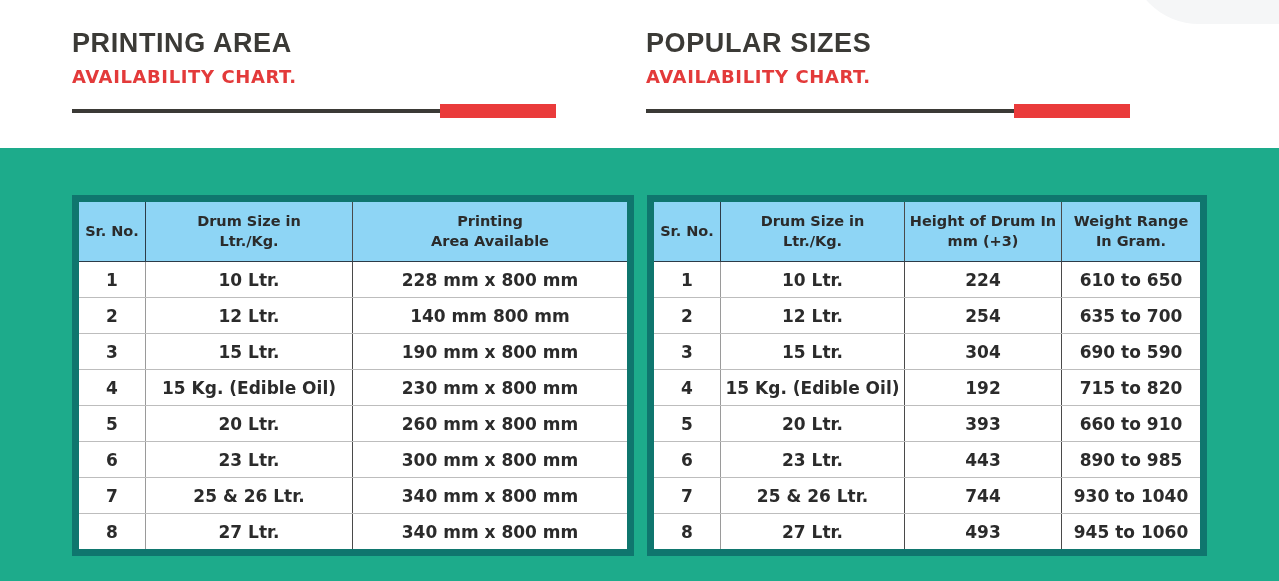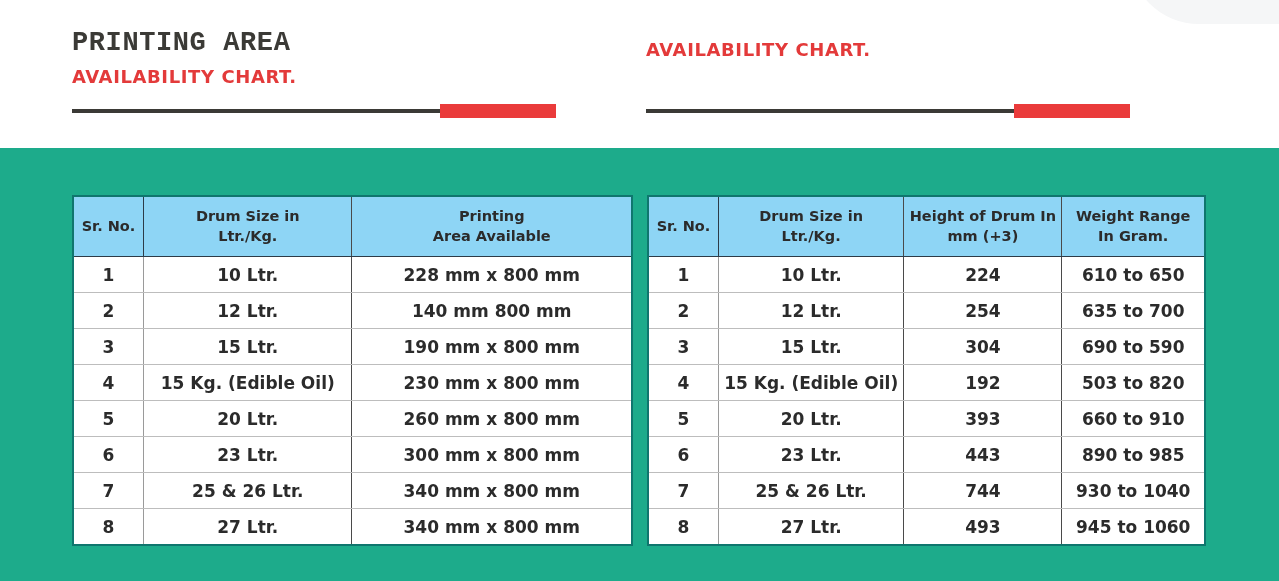--- a/index.html
+++ b/index.html
@@ -41,21 +41,21 @@
   #heading-left  { left: 72px; }
   #heading-right { left: 646px; }
 
   .heading-line1 {
     font-size: 27px;
     font-weight: bold;
     letter-spacing: 0.6px;
     color: #3b3a36;
     line-height: 1.0;
     white-space: nowrap;
-    font-family: Liberation Mono, monospace;
+    font-family: Liberation Sans, sans-serif;
   }
   .heading-line2 {
     font-size: 18px;
     font-weight: bold;
     letter-spacing: 0.6px;
     color: #e33a3a;
     line-height: 1.0;
     margin-top: 11px;
     white-space: nowrap;
     font-family: "DejaVu Sans", sans-serif;
@@ -93,21 +93,21 @@
     height: 433px;
     background: #1dab8b;
   }
 
   
   .chart-table {
     position: absolute;
     top: 47px;
     border-collapse: collapse;
     background: #ffffff;
-    border: 2px solid #0f766e;
+    border: 7px solid #0f766e;
     table-layout: fixed;
   }
   #table-printing-area { left: 72px;  width: 561px; }
   #table-popular-sizes { left: 647px; width: 559px; }
 
   .chart-table th,
   .chart-table td {
     border: 1px solid #9a9a9a;
     text-align: center;
     color: #2b2b2b;
@@ -163,20 +163,21 @@
     <div class="heading-line1">PRINTING AREA</div>
     <div class="heading-line2">AVAILABILITY CHART.</div>
   </div>
 
   <div class="rule-wrap" id="rule-left">
     <div class="rule-dark"></div>
     <div class="rule-red"></div>
   </div>
 
   <div class="heading-block" id="heading-right">
+    <div class="heading-line1">POPULAR SIZES</div>
     <div class="heading-line2">AVAILABILITY CHART.</div>
   </div>
 
   <div class="rule-wrap" id="rule-right">
     <div class="rule-dark"></div>
     <div class="rule-red"></div>
   </div>
 </div>
 
 <div id="green-panel">
@@ -269,21 +270,21 @@
         <tr>
           <td>3</td>
           <td class="col-sep">15 Ltr.</td>
           <td class="col-sep">304</td>
           <td class="col-sep">690 to 590</td>
         </tr>
         <tr>
           <td>4</td>
           <td class="col-sep">15 Kg. (Edible Oil)</td>
           <td class="col-sep">192</td>
-          <td class="col-sep">503 to 820</td>
+          <td class="col-sep">715 to 820</td>
         </tr>
         <tr>
           <td>5</td>
           <td class="col-sep">20 Ltr.</td>
           <td class="col-sep">393</td>
           <td class="col-sep">660 to 910</td>
         </tr>
         <tr>
           <td>6</td>
           <td class="col-sep">23 Ltr.</td>

